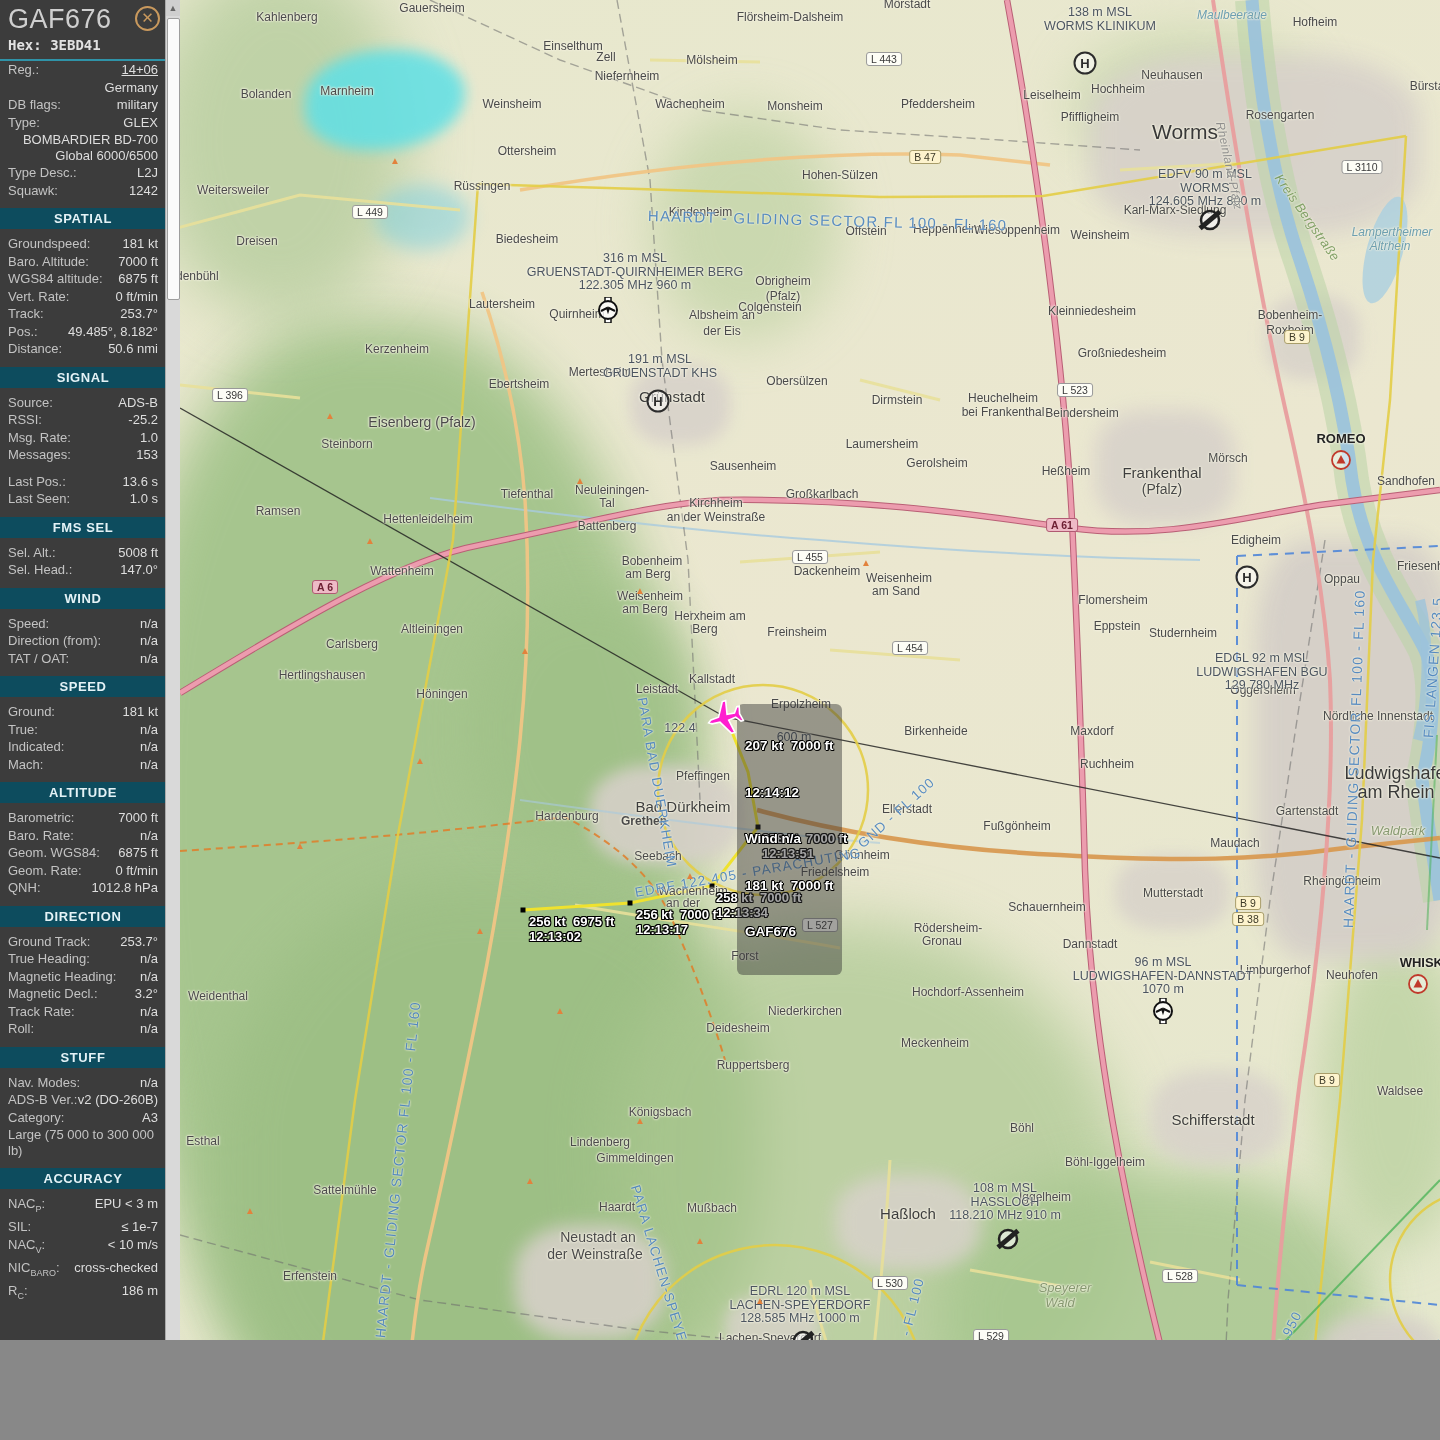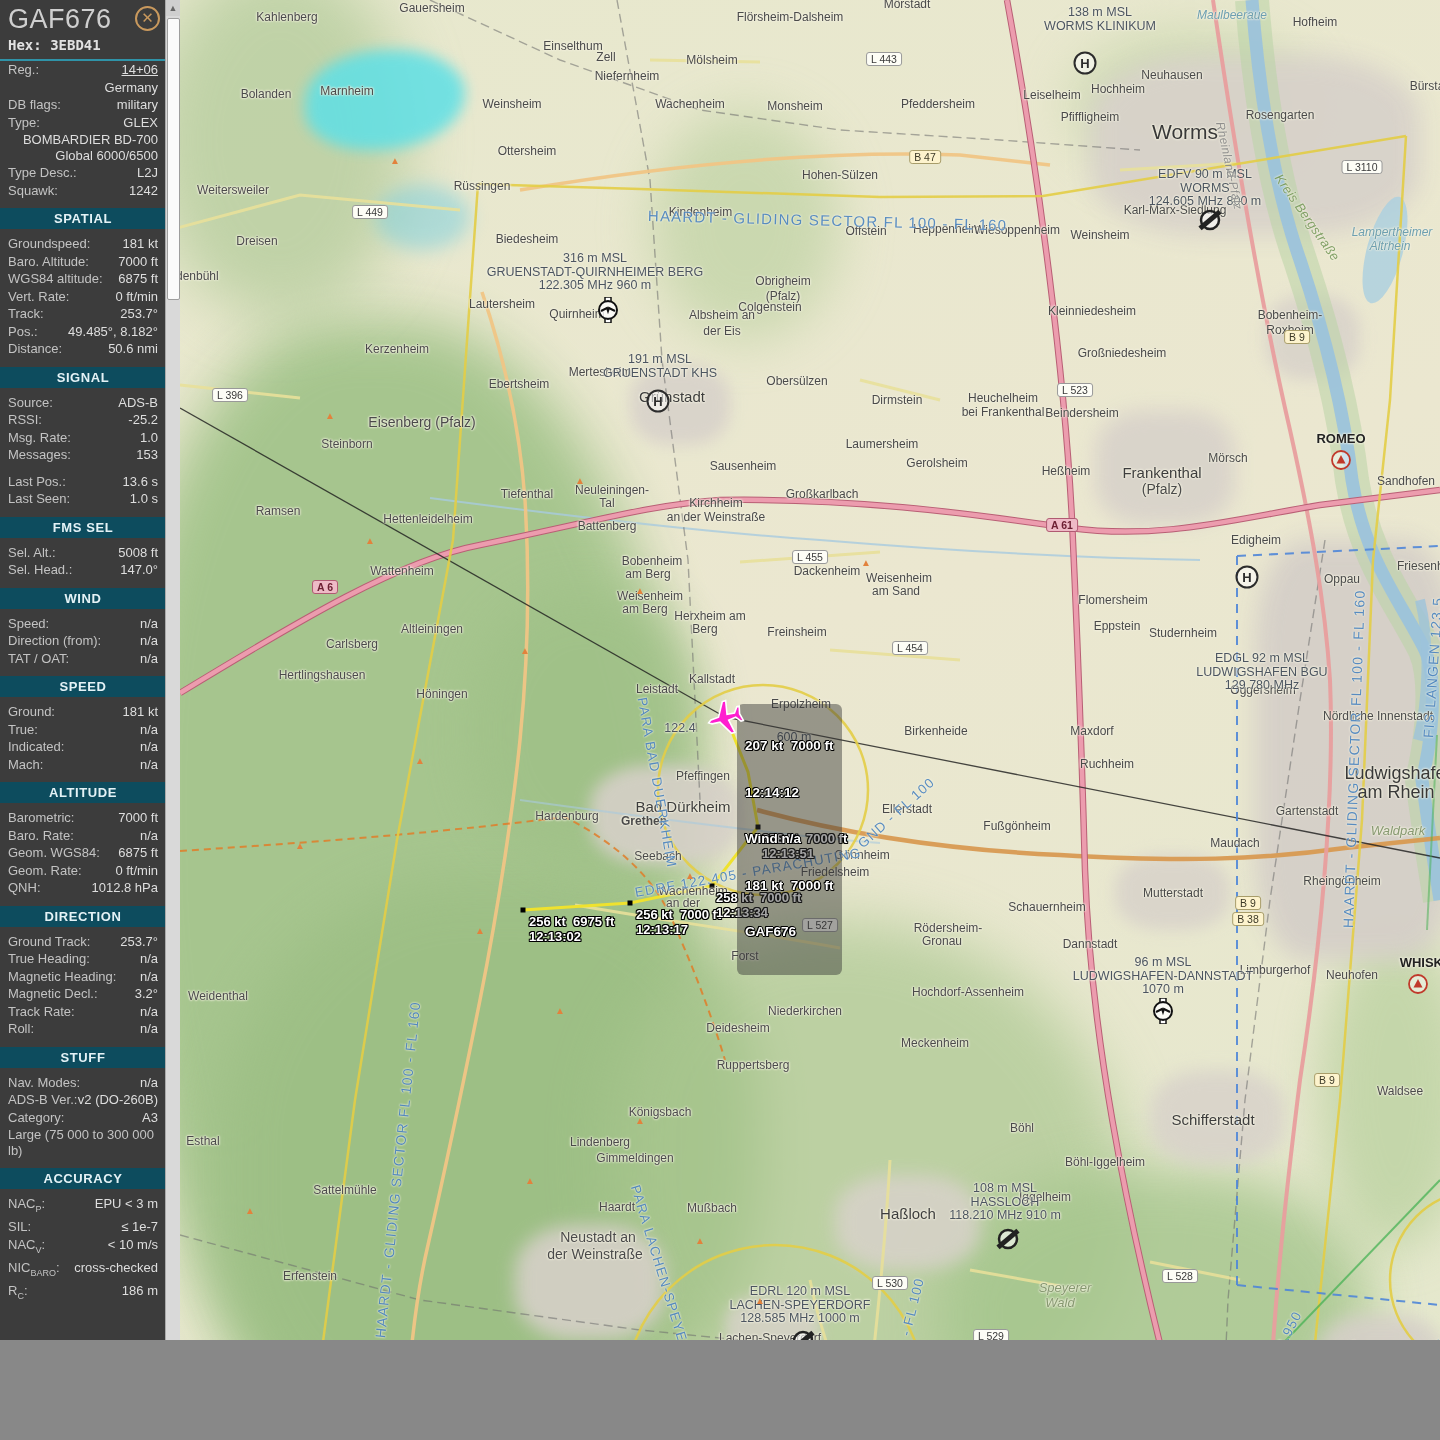--- a/index.html
+++ b/index.html
@@ -568,21 +568,21 @@
         <span class="town af" style="left: 614px; top: 737px;">600 m</span>
         <div class="af-label" style="left: 920px; top: 6px;">
           <div>138 m MSL</div>
           <div>WORMS KLINIKUM</div>
         </div>
         <div class="af-label" style="left: 1025px; top: 168px;">
           <div>EDFV 90 m MSL</div>
           <div>WORMS</div>
           <div>124.605 MHz 800 m</div>
         </div>
-        <div class="af-label" style="left: 415px; top: 252px;">
+        <div class="af-label" style="left: 455px; top: 252px;">
           <div>316 m MSL</div>
           <div>GRUENSTADT-QUIRNHEIMER BERG</div>
           <div>122.305 MHz 960 m</div>
         </div>
         <div class="af-label" style="left: 480px; top: 353px;">
           <div>191 m MSL</div>
           <div>GRUENSTADT KHS</div>
         </div>
         <div class="af-label" style="left: 1082px; top: 652px;">
           <div>EDGL 92 m MSL</div>

